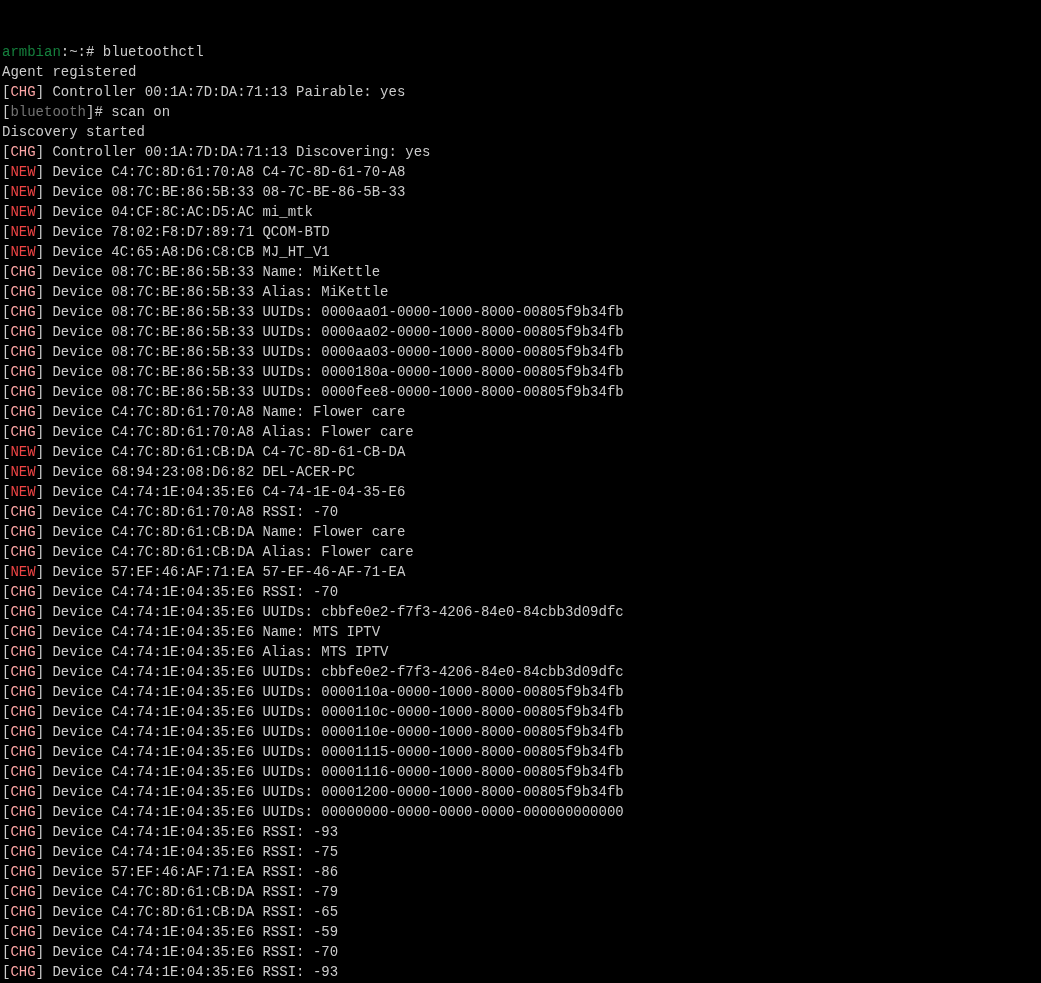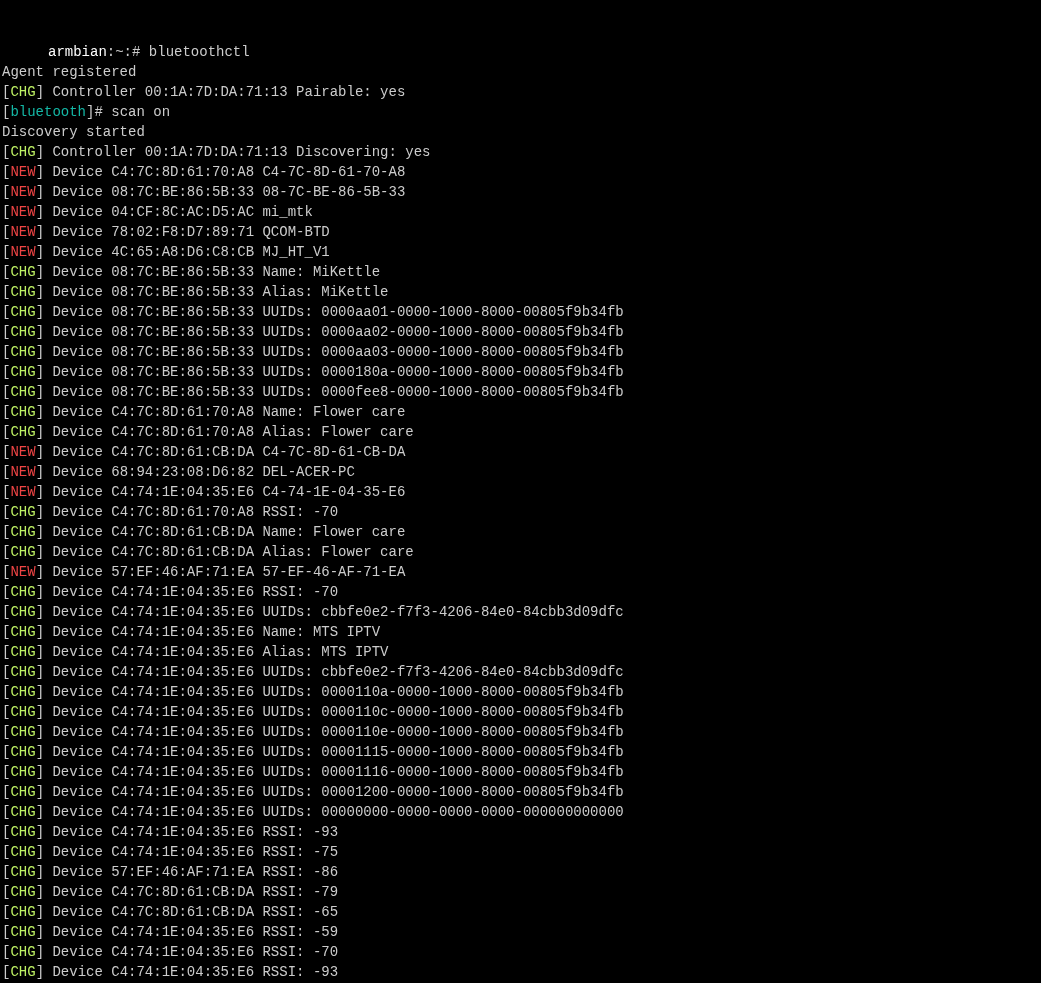--- a/index.html
+++ b/index.html
@@ -5,23 +5,23 @@
     body {
       background-color: #000000;
       color: #cccccc;
       font-family: 'Courier New', monospace;
       font-size: 14px;
       margin: 0;
       padding: 2px;
       line-height: 20px;
       white-space: pre;
     }
-    .red { color: #ffffff; margin-left: 46px; }
+    .red { color: #15803d; }
     .green { color: #ef4444; }
-    .yellow { color: #bef264; margin-top: 27px; }
-    .blue { color: #14b8a6; font-family: Liberation Mono, monospace; }
+    .yellow { color: #fca5a5; margin-top: 27px; }
+    .blue { color: #737373; font-family: Liberation Mono, monospace; }
     .white { color: #cccccc; }
   </style>
 </head>
 <body>
 
 <div id="terminal"><div><span class="red">armbian</span><span class="white">:~:#</span><span class="white"> bluetoothctl</span></div><div><span class="white">Agent registered</span></div><div><span class="white">[</span><span class="yellow">CHG</span><span class="white">]</span><span class="white"> Controller 00:1A:7D:DA:71:13 Pairable: yes</span></div><div><span class="white">[</span><span class="blue">bluetooth</span><span class="white">]#</span><span class="white"> scan on</span></div><div><span class="white">Discovery started</span></div><div><span class="white">[</span><span class="yellow">CHG</span><span class="white">]</span><span class="white"> Controller 00:1A:7D:DA:71:13 Discovering: yes</span></div><div><span class="white">[</span><span class="green">NEW</span><span class="white">]</span><span class="white"> Device C4:7C:8D:61:70:A8 C4-7C-8D-61-70-A8</span></div><div><span class="white">[</span><span class="green">NEW</span><span class="white">]</span><span class="white"> Device 08:7C:BE:86:5B:33 08-7C-BE-86-5B-33</span></div><div><span class="white">[</span><span class="green">NEW</span><span class="white">]</span><span class="white"> Device 04:CF:8C:AC:D5:AC mi_mtk</span></div><div><span class="white">[</span><span class="green">NEW</span><span class="white">]</span><span class="white"> Device 78:02:F8:D7:89:71 QCOM-BTD</span></div><div><span class="white">[</span><span class="green">NEW</span><span class="white">]</span><span class="white"> Device 4C:65:A8:D6:C8:CB MJ_HT_V1</span></div><div><span class="white">[</span><span class="yellow">CHG</span><span class="white">]</span><span class="white"> Device 08:7C:BE:86:5B:33 Name: MiKettle</span></div><div><span class="white">[</span><span class="yellow">CHG</span><span class="white">]</span><span class="white"> Device 08:7C:BE:86:5B:33 Alias: MiKettle</span></div><div><span class="white">[</span><span class="yellow">CHG</span><span class="white">]</span><span class="white"> Device 08:7C:BE:86:5B:33 UUIDs: 0000aa01-0000-1000-8000-00805f9b34fb</span></div><div><span class="white">[</span><span class="yellow">CHG</span><span class="white">]</span><span class="white"> Device 08:7C:BE:86:5B:33 UUIDs: 0000aa02-0000-1000-8000-00805f9b34fb</span></div><div><span class="white">[</span><span class="yellow">CHG</span><span class="white">]</span><span class="white"> Device 08:7C:BE:86:5B:33 UUIDs: 0000aa03-0000-1000-8000-00805f9b34fb</span></div><div><span class="white">[</span><span class="yellow">CHG</span><span class="white">]</span><span class="white"> Device 08:7C:BE:86:5B:33 UUIDs: 0000180a-0000-1000-8000-00805f9b34fb</span></div><div><span class="white">[</span><span class="yellow">CHG</span><span class="white">]</span><span class="white"> Device 08:7C:BE:86:5B:33 UUIDs: 0000fee8-0000-1000-8000-00805f9b34fb</span></div><div><span class="white">[</span><span class="yellow">CHG</span><span class="white">]</span><span class="white"> Device C4:7C:8D:61:70:A8 Name: Flower care</span></div><div><span class="white">[</span><span class="yellow">CHG</span><span class="white">]</span><span class="white"> Device C4:7C:8D:61:70:A8 Alias: Flower care</span></div><div><span class="white">[</span><span class="green">NEW</span><span class="white">]</span><span class="white"> Device C4:7C:8D:61:CB:DA C4-7C-8D-61-CB-DA</span></div><div><span class="white">[</span><span class="green">NEW</span><span class="white">]</span><span class="white"> Device 68:94:23:08:D6:82 DEL-ACER-PC</span></div><div><span class="white">[</span><span class="green">NEW</span><span class="white">]</span><span class="white"> Device C4:74:1E:04:35:E6 C4-74-1E-04-35-E6</span></div><div><span class="white">[</span><span class="yellow">CHG</span><span class="white">]</span><span class="white"> Device C4:7C:8D:61:70:A8 RSSI: -70</span></div><div><span class="white">[</span><span class="yellow">CHG</span><span class="white">]</span><span class="white"> Device C4:7C:8D:61:CB:DA Name: Flower care</span></div><div><span class="white">[</span><span class="yellow">CHG</span><span class="white">]</span><span class="white"> Device C4:7C:8D:61:CB:DA Alias: Flower care</span></div><div><span class="white">[</span><span class="green">NEW</span><span class="white">]</span><span class="white"> Device 57:EF:46:AF:71:EA 57-EF-46-AF-71-EA</span></div><div><span class="white">[</span><span class="yellow">CHG</span><span class="white">]</span><span class="white"> Device C4:74:1E:04:35:E6 RSSI: -70</span></div><div><span class="white">[</span><span class="yellow">CHG</span><span class="white">]</span><span class="white"> Device C4:74:1E:04:35:E6 UUIDs: cbbfe0e2-f7f3-4206-84e0-84cbb3d09dfc</span></div><div><span class="white">[</span><span class="yellow">CHG</span><span class="white">]</span><span class="white"> Device C4:74:1E:04:35:E6 Name: MTS IPTV</span></div><div><span class="white">[</span><span class="yellow">CHG</span><span class="white">]</span><span class="white"> Device C4:74:1E:04:35:E6 Alias: MTS IPTV</span></div><div><span class="white">[</span><span class="yellow">CHG</span><span class="white">]</span><span class="white"> Device C4:74:1E:04:35:E6 UUIDs: cbbfe0e2-f7f3-4206-84e0-84cbb3d09dfc</span></div><div><span class="white">[</span><span class="yellow">CHG</span><span class="white">]</span><span class="white"> Device C4:74:1E:04:35:E6 UUIDs: 0000110a-0000-1000-8000-00805f9b34fb</span></div><div><span class="white">[</span><span class="yellow">CHG</span><span class="white">]</span><span class="white"> Device C4:74:1E:04:35:E6 UUIDs: 0000110c-0000-1000-8000-00805f9b34fb</span></div><div><span class="white">[</span><span class="yellow">CHG</span><span class="white">]</span><span class="white"> Device C4:74:1E:04:35:E6 UUIDs: 0000110e-0000-1000-8000-00805f9b34fb</span></div><div><span class="white">[</span><span class="yellow">CHG</span><span class="white">]</span><span class="white"> Device C4:74:1E:04:35:E6 UUIDs: 00001115-0000-1000-8000-00805f9b34fb</span></div><div><span class="white">[</span><span class="yellow">CHG</span><span class="white">]</span><span class="white"> Device C4:74:1E:04:35:E6 UUIDs: 00001116-0000-1000-8000-00805f9b34fb</span></div><div><span class="white">[</span><span class="yellow">CHG</span><span class="white">]</span><span class="white"> Device C4:74:1E:04:35:E6 UUIDs: 00001200-0000-1000-8000-00805f9b34fb</span></div><div><span class="white">[</span><span class="yellow">CHG</span><span class="white">]</span><span class="white"> Device C4:74:1E:04:35:E6 UUIDs: 00000000-0000-0000-0000-000000000000</span></div><div><span class="white">[</span><span class="yellow">CHG</span><span class="white">]</span><span class="white"> Device C4:74:1E:04:35:E6 RSSI: -93</span></div><div><span class="white">[</span><span class="yellow">CHG</span><span class="white">]</span><span class="white"> Device C4:74:1E:04:35:E6 RSSI: -75</span></div><div><span class="white">[</span><span class="yellow">CHG</span><span class="white">]</span><span class="white"> Device 57:EF:46:AF:71:EA RSSI: -86</span></div><div><span class="white">[</span><span class="yellow">CHG</span><span class="white">]</span><span class="white"> Device C4:7C:8D:61:CB:DA RSSI: -79</span></div><div><span class="white">[</span><span class="yellow">CHG</span><span class="white">]</span><span class="white"> Device C4:7C:8D:61:CB:DA RSSI: -65</span></div><div><span class="white">[</span><span class="yellow">CHG</span><span class="white">]</span><span class="white"> Device C4:74:1E:04:35:E6 RSSI: -59</span></div><div><span class="white">[</span><span class="yellow">CHG</span><span class="white">]</span><span class="white"> Device C4:74:1E:04:35:E6 RSSI: -70</span></div><div><span class="white">[</span><span class="yellow">CHG</span><span class="white">]</span><span class="white"> Device C4:74:1E:04:35:E6 RSSI: -93</span></div><div></div></div>
 
 
 </body></html>

